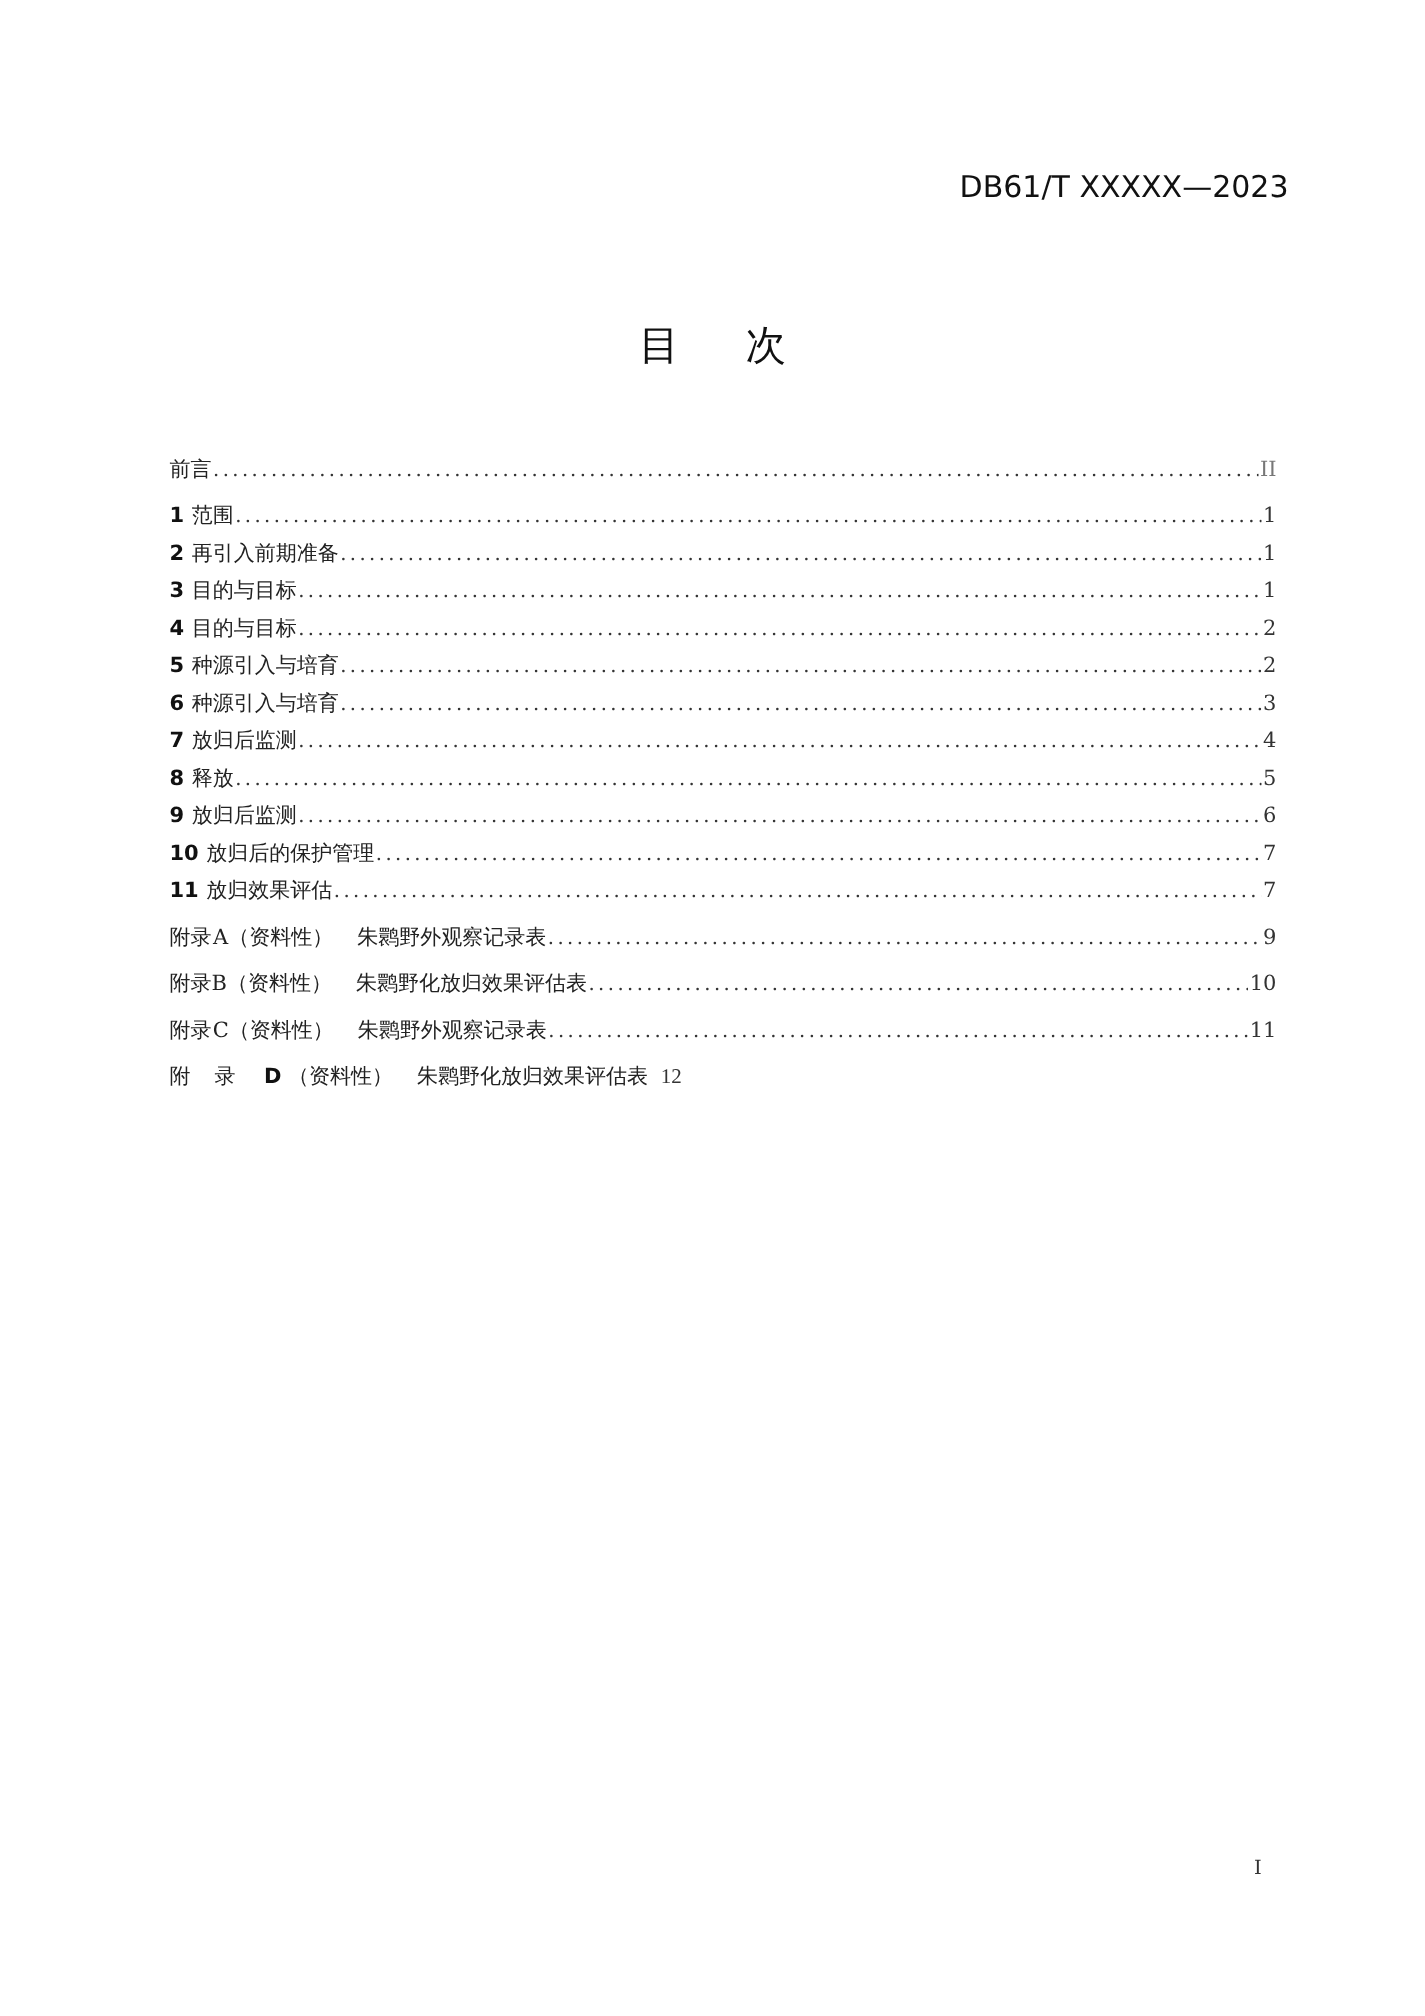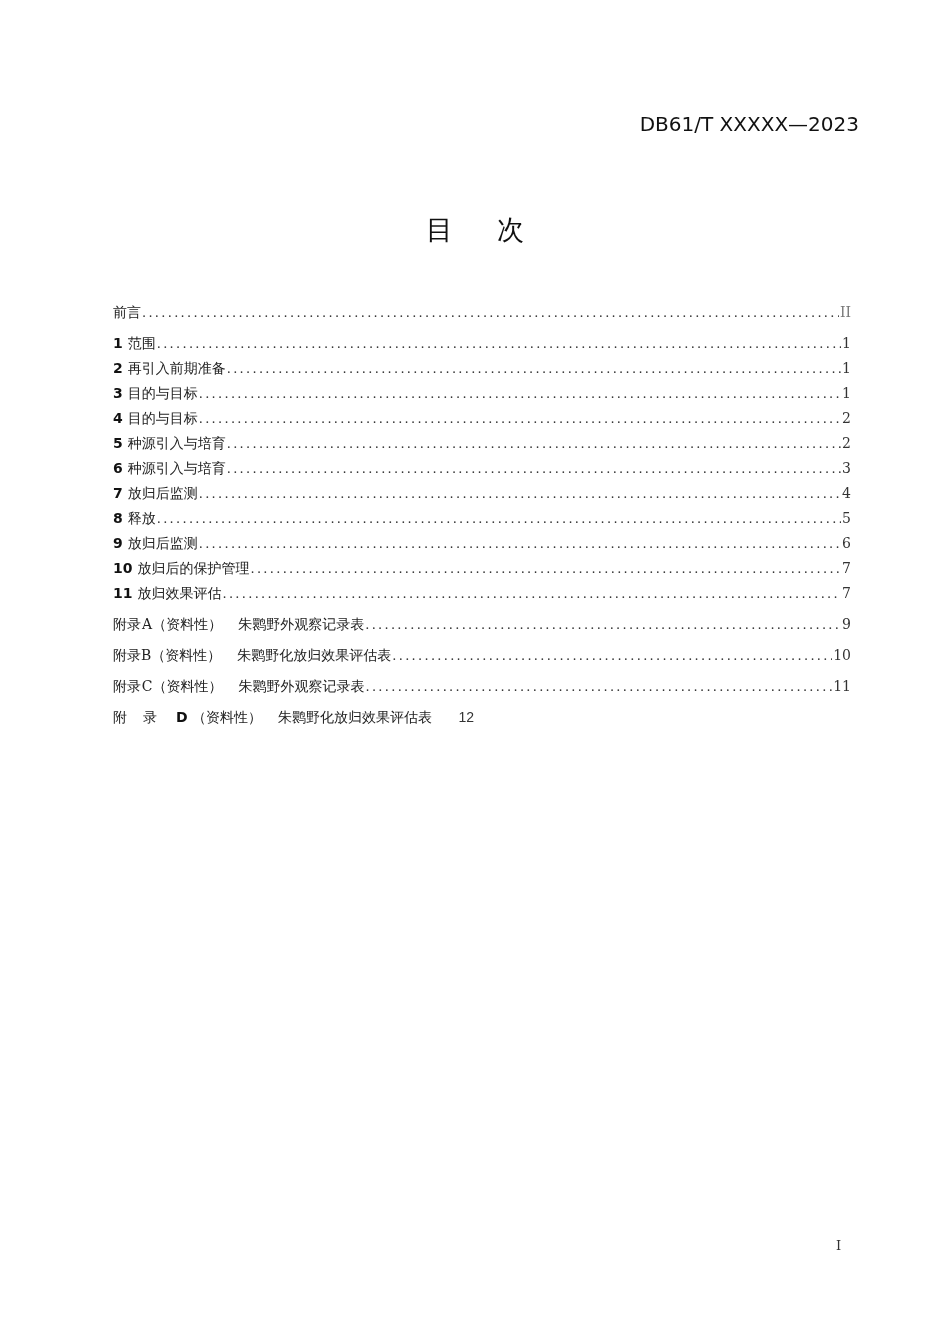--- a/index.html
+++ b/index.html
@@ -147,17 +147,17 @@
     <span class="w1">附</span>
     <span class="w2">录</span>
     <span class="lt">C</span>
     <span class="tag">（资料性）</span>
     <span class="label">朱鹮野外观察记录表</span>
     <span class="leader">..................................................................................................................................................................</span>
     <span class="page">11</span>
   </div>
   <div class="row app" style="top:709px; display:block;">
     <span class="w1">附</span><span class="w2">录</span><span class="lt bold">D</span><span class="tag">（资料性）</span><span class="label">朱鹮野化放归效果评估表</span>
-    <span style="font-family:Liberation Sans, sans-serif; margin-left:22px;" class="page">12</span>
+    <span style="font-family:Liberation Serif, serif; margin-left:4px;" class="page">12</span>
   </div>
 </div>
 
 <div class="page-footer">I</div>
 
 </body></html>

